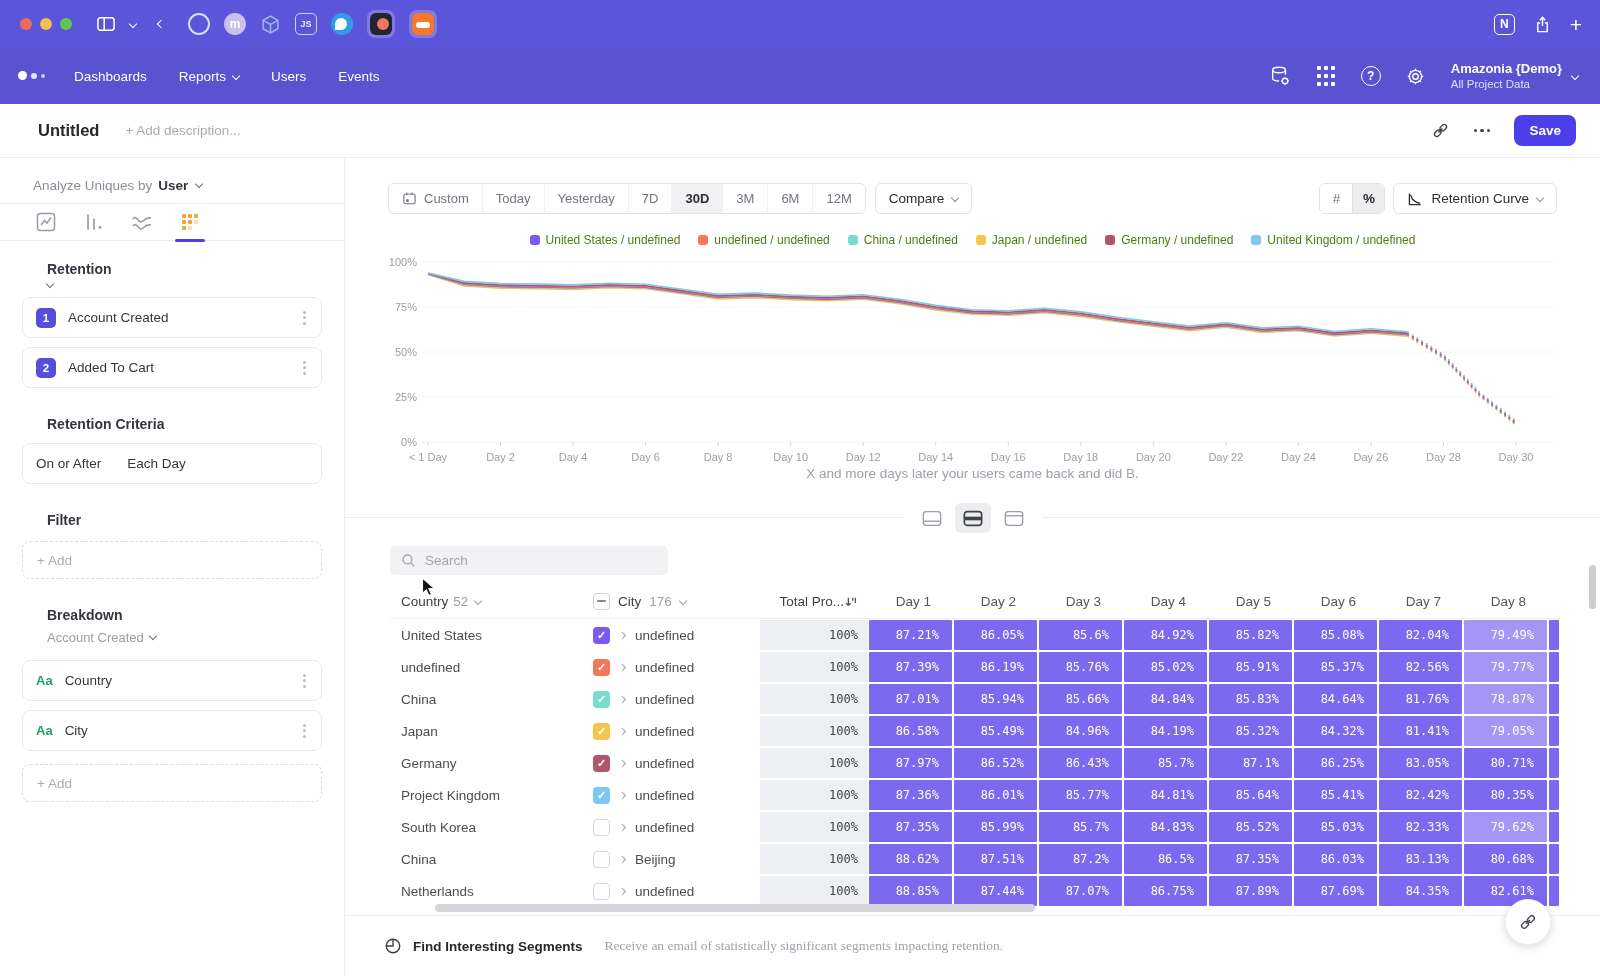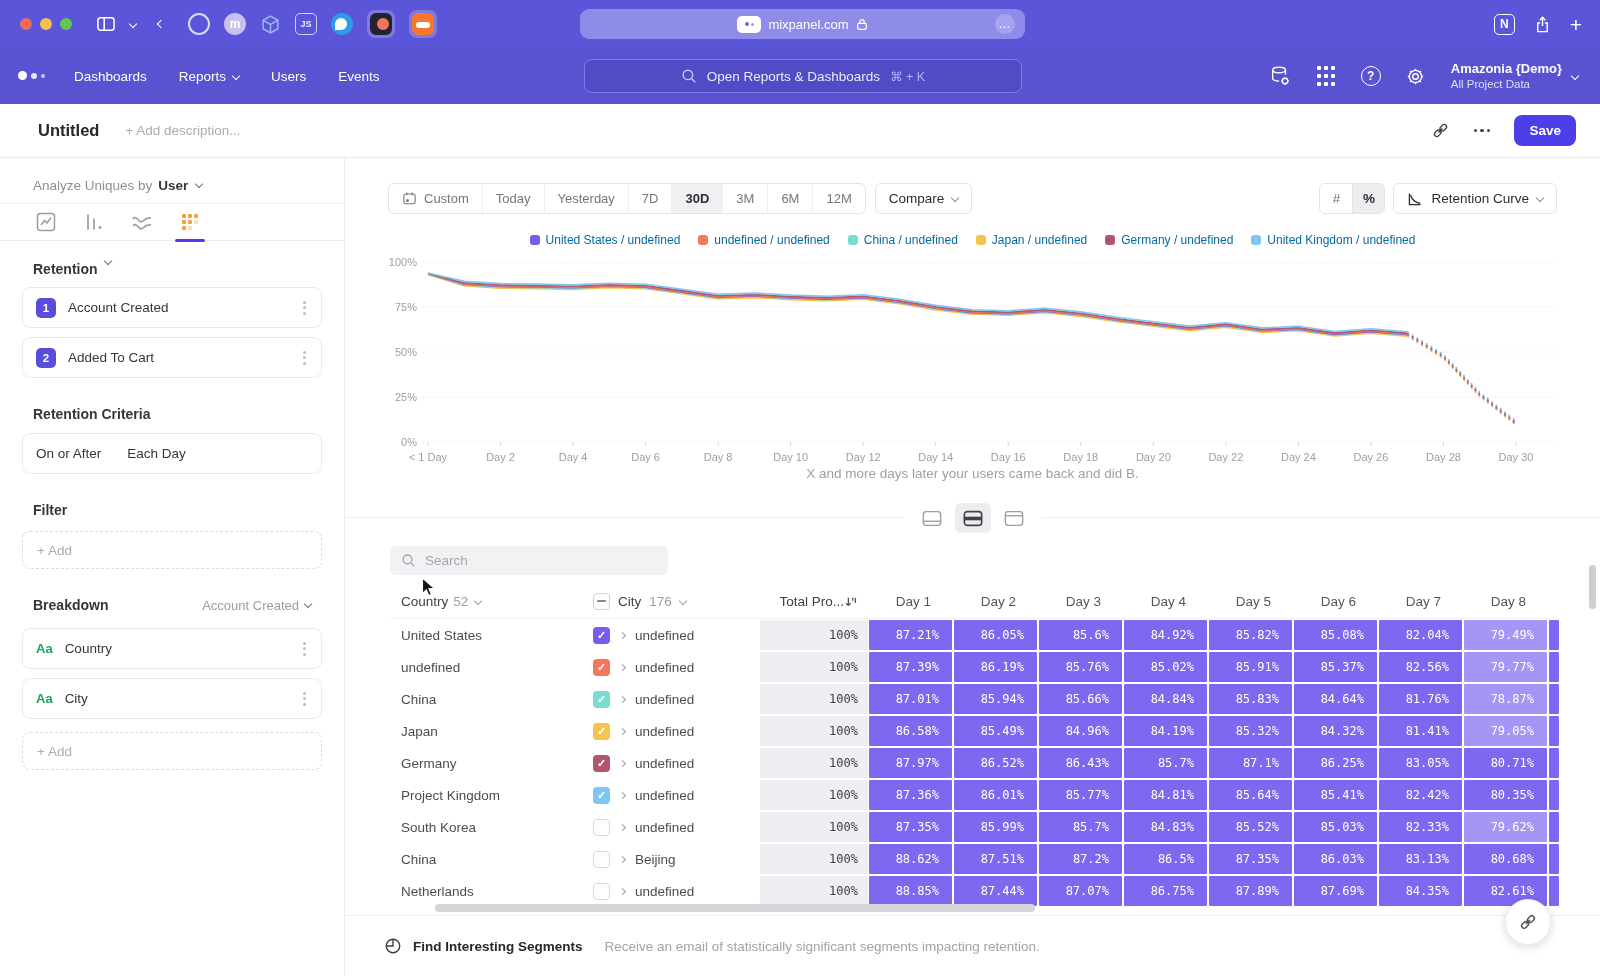--- a/index.html
+++ b/index.html
@@ -66,21 +66,21 @@
   .savebtn { background:var(--save,#4c3ee8); color:#fff; font-size:13.5px; font-weight:700; border:none; border-radius:8px; height:31px; padding:0 15px; }
 
   
   .sidebar { position:absolute; left:0; top:158px; width:345px; height:818px; background:#fff; border-right:1px solid #ececf0; }
   .an-row { margin:17px 0 0 33px; font-size:13.5px; display:flex; align-items:center; gap:6px; color:#8c8f97; height:21px; }
   .an-row b { color:#35383f; font-weight:700; }
   .an-row .chev { color:#6e717a; margin-left:2px; margin-top:-3px; }
   .stabs { margin-top:7px; height:38px; border-top:1px solid #f1f1f4; border-bottom:1px solid #ececf0; display:flex; align-items:center; padding-left:33px; gap:22px; }
   .stab { position:relative; width:26px; height:26px; display:flex; align-items:center; justify-content:center; color:#9a9da5; }
   .stab.active::after { content:''; position:absolute; left:-2px; right:-2px; bottom:-7px; height:3px; border-radius:2px; background:var(--save,#4c3ee8); }
-  .sec-h { margin:20px 33px 0; font-size:14px; font-weight:700; color:#33363d; display:flex; gap:7px; }
+  .sec-h { margin:20px 47px 0; font-size:14px; font-weight:700; color:#33363d; display:flex; gap:7px;flex-direction:column; }
   .sec-h .chev { color:#6e717a; margin-top:-3px; }
   .sec-h.split { justify-content:space-between; }
   .bd-ctx { font-size:13px; font-weight:400; color:#9a9ea6; display:flex; align-items:center; gap:6px; }
   .card { margin:10px 22px 0; height:41px; border:1px solid #e9e9ee; border-radius:8px; display:flex; align-items:center; padding:0 13px; gap:12px; background:#fff; }
   .card + .card { margin-top:9px; }
   .numbadge { width:20px; height:20px; border-radius:5px; background:var(--badge,#584edb); color:#fff; font-size:11.5px; font-weight:700; display:flex; align-items:center; justify-content:center; }
   .card .clabel { font-size:13.5px; color:#33363d; font-weight:500; }
   .kebab { margin-left:auto; display:flex; flex-direction:column; gap:2.5px; align-items:center; padding:2px; }
   .kebab i { width:3px; height:3px; border-radius:50%; background:#b9bcc3; }
   .criteria { margin-top:11px; gap:26px; }
@@ -99,21 +99,21 @@
   .range-item.active { background:#f1f1f4; color:#2c2f36; font-weight:700; }
   .btn { display:flex; align-items:center; gap:8px; border:1px solid #e2e3e7; border-radius:6px; height:31px; padding:0 13px; font-size:13.5px; color:#2a2d33; background:#fff; }
   .btn .chev { color:#8a8d95; margin-top:-2px; }
   .compare { margin-left:9px;text-align:center; }
   .tspacer { flex:1; }
   .unit-toggle { display:flex; border:1px solid #e2e3e7; border-radius:6px; height:31px; overflow:hidden; }
   .unit { width:32px; display:flex; align-items:center; justify-content:center; font-size:13.5px; color:#6f727a; }
   .unit.active { background:#ededf0; color:#2a2d33; font-weight:700; border-left:1px solid #e2e3e7; }
   .rcbtn { margin-left:8px; color:#2a2d33; }
   .legend { position:absolute; left:0; right:0; top:75px; display:flex; justify-content:center; gap:18px; }
-  .litem { display:flex; align-items:center; gap:6px; font-size:12px; color:#0369a1; }
+  .litem { display:flex; align-items:center; gap:6px; font-size:12px; color:#4d7c0f; }
   .lsw { width:10px; height:10px; border-radius:3px; }
   .chartwrap { position:absolute; left:39px; top:94px; }
   .ax { font-size:11px; fill:#9b9ea6; font-family:"Liberation Sans",sans-serif; }
   .caption { position:absolute; left:0; right:0; top:308px; text-align:center; font-size:13.5px; color:#9ca0a8; }
   .divider-row { position:absolute; left:0; right:0; top:345px; height:32px; }
   .divider-row .vline { position:absolute; left:0; right:0; top:14px; height:1px; background:#ededf0; }
   .vtoggles { position:absolute; left:50%; transform:translateX(-50%); top:0; display:flex; gap:5px; background:#fff; padding:0 10px; }
   .vt { width:36px; height:30px; border-radius:6px; display:flex; align-items:center; justify-content:center; color:#9a9da5; }
   .vt.active { background:#ededf0; color:#3f434b; }
   .tsearch { position:absolute; left:45px; top:388px; width:278px; height:29px; background:#f2f2f4; border-radius:5px; display:flex; align-items:center; gap:9px; padding-left:11px; color:#a3a6ad; font-size:13.5px; }
@@ -139,21 +139,21 @@
   .rchev { width:5px; height:5px; border-right:1.6px solid #9ca0a6; border-bottom:1.6px solid #9ca0a6; transform:rotate(-45deg); flex:none; }
   .c-total { padding:1px 0; }
   .tbar { width:100%; height:100%; background:#eeeff2; display:flex; align-items:center; justify-content:flex-end; padding-right:10px; font-family:"DejaVu Sans Mono",monospace; font-size:12px; color:#3e4147; }
   .c-day { border:1px solid #fff; border-radius:2px; justify-content:flex-end; padding-right:13px; font-family:"DejaVu Sans Mono",monospace; font-size:12px; color:#fff; }
   .c-day.deep { background:var(--cell-deep,#7d68f0); }
   .c-day.lite { background:var(--cell-lite,#a595f4); }
   .c-sliver { border:1px solid #fff; border-radius:2px; background:var(--cell-deep,#7d68f0); }
   .hscroll { position:absolute; left:90px; top:746px; width:600px; height:8px; border-radius:4px; background:#d6d6da; }
   .bbar { position:absolute; left:0; right:0; top:757px; bottom:0; border-top:1px solid #ededf0; display:flex; align-items:center; padding-left:39px; gap:11px; }
   .bbar .bt { font-size:13.5px; font-weight:700; color:#26282d; }
-  .bbar .bs { font-size:13.5px; color:#9fa3ab; margin-left:11px; }
+  .bbar .bs { font-size:13.5px; color:#9fa3ab; margin-left:11px;font-family:Liberation Serif, serif; }
   .fab { position:absolute; left:1505px; top:899px; width:46px; height:46px; border-radius:50%; background:#fff; border:1px solid #f0f0f2; box-shadow:0 2px 10px rgba(0,0,0,.16); display:flex; align-items:center; justify-content:center; color:#4b4e55; }
   .vscroll { position:absolute; left:1589px; top:565px; width:7px; height:44px; border-radius:4px; background:#cdcdd2; }
   .cursor { position:absolute; left:421px; top:577px; }
 </style>
 </head>
 <body>
 
 <div id="screen">
 
   <div class="browser">
@@ -187,32 +187,20 @@
           <span class="inner ph">
             <i></i>
           </span>
         </span>
       <span class="extpill">
           <span class="inner sc">
             <i></i>
           </span>
         </span>
     </div>
-    <div class="urlbar">
-      <span class="tabbadge">
-          <i></i>
-          <i></i>
-        </span>
-      <span class="url">mixpanel.com</span>
-      <svg width="12" height="13" viewBox="0 0 22 24" fill="none" stroke="#fff" stroke-width="2.4">
-          <rect x="3" y="10" width="16" height="11" rx="2.5"></rect>
-          <path d="M7 10V7a4 4 0 018 0v3"></path>
-        </svg>
-      <span class="more">…</span>
-    </div>
     <div class="bright">
       <span class="notion">N</span>
       <svg width="19" height="21" viewBox="0 0 24 24" fill="none" stroke="#fff" stroke-width="1.8">
           <path d="M9 10H6v11h12V10h-3"></path>
           <path d="M12 3v11M8.5 6.5L12 3l3.5 3.5"></path>
         </svg>
       <span class="plus">+</span>
     </div>
   </div>
 
@@ -223,28 +211,20 @@
         <i></i>
       </span>
     <div class="menu">
       <span class="mitem">Dashboards</span>
       <span class="mitem">
           <span>Reports</span>
           <i class="chev"></i>
         </span>
       <span class="mitem">Users</span>
       <span class="mitem">Events</span>
-    </div>
-    <div class="navsearch">
-      <svg width="16" height="16" viewBox="0 0 22 22" fill="none" stroke="#c9c7f2" stroke-width="2">
-          <circle cx="9.5" cy="9.5" r="6.5"></circle>
-          <line x1="14.5" y1="14.5" x2="19.5" y2="19.5"></line>
-        </svg>
-      <span class="ph">Open Reports &amp; Dashboards</span>
-      <span class="kbd">⌘ + K</span>
     </div>
     <div class="navright">
       <span class="nicon">
         <svg width="22" height="22" viewBox="0 0 24 24" fill="none" stroke="#fff" stroke-width="1.5">
             <ellipse cx="11" cy="5.5" rx="7" ry="3"></ellipse>
             <path d="M4 5.5v9c0 1.7 3.1 3 7 3M18 5.5v5"></path>
             <circle cx="17.5" cy="17.5" r="3"></circle>
             <path d="M17.5 13.5v1.2M17.5 20.3v1.2M13.5 17.5h1.2M20.3 17.5h1.2"></path>
           </svg>
       </span>

